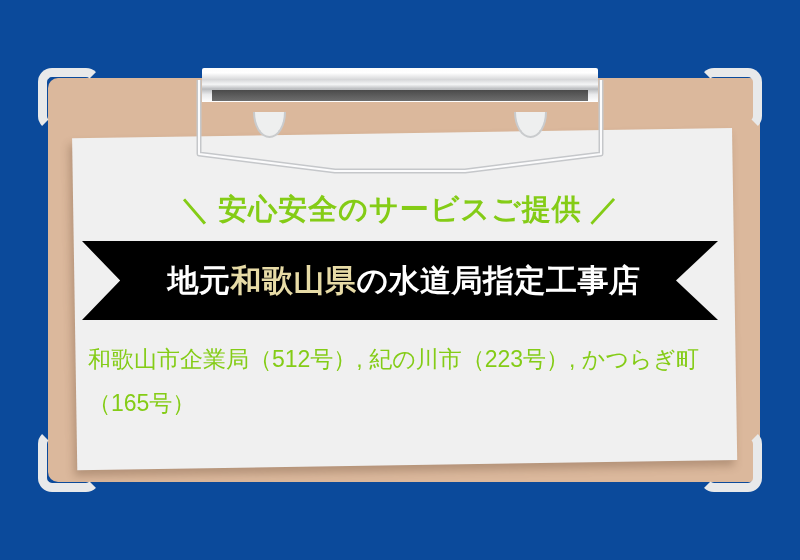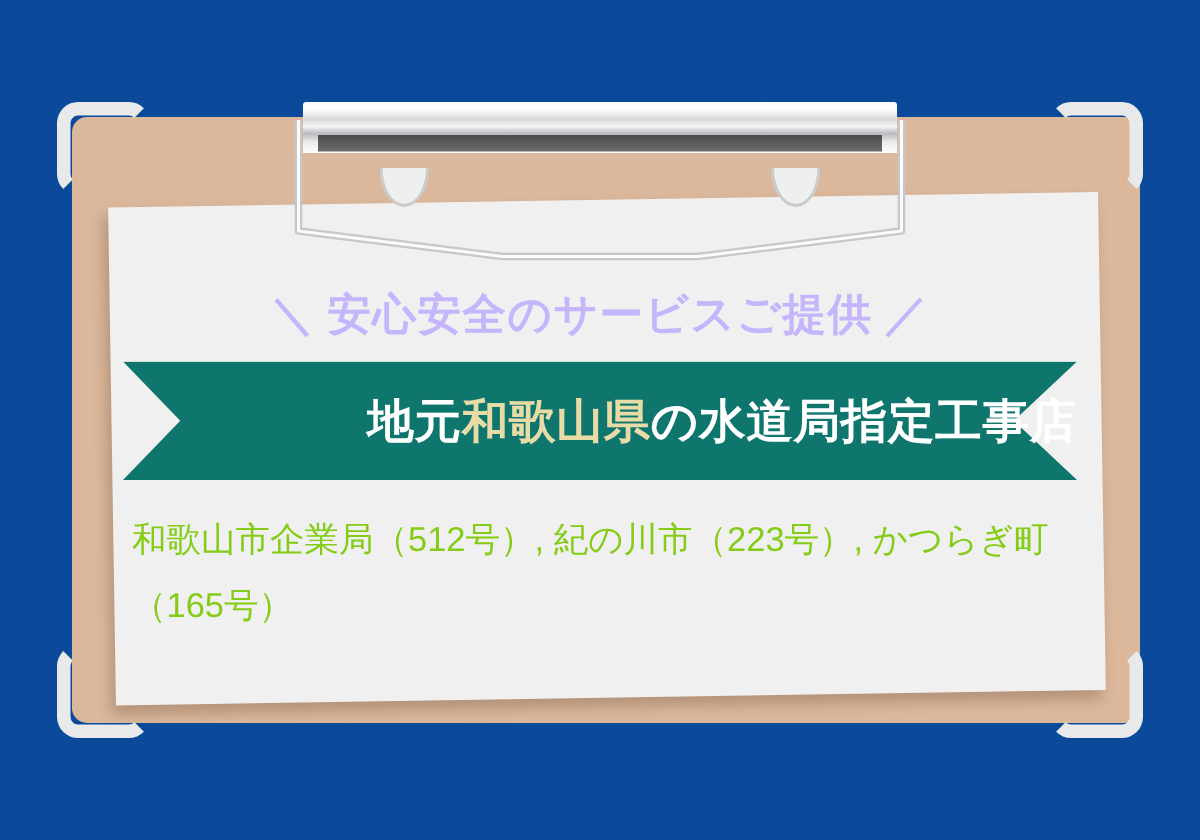--- a/index.html
+++ b/index.html
@@ -81,41 +81,41 @@
   }
   #clip-hole-left  { left:68px; }
   #clip-hole-right { right:68px; }
 
   
   #headline{
     position:absolute;
     left:0; right:0; top:190px;
     z-index:8;
     text-align:center;
-    color:#c4b5fd;
+    color:#84cc16;
     font-size:29px;
     font-weight:bold;
     letter-spacing:1px;
     white-space:nowrap;
   }
   #headline .slash{ font-weight:bold; display:inline-block; }
   #headline #headline-slash-left  { transform:rotate(0deg);  margin-right:8px; }
   #headline #headline-slash-right { margin-left:8px; }
 
   
   #ribbon-banner{
     position:absolute;
     left:82px; top:241px;
     width:636px; height:79px;
-    background:#0f766e;
+    background:#000000;
     z-index:8;
     clip-path:polygon(
       0% 0%, 100% 0%, 100% 100%, 0% 100%,
       6.0% 50%);
-    display:flex; align-items:center; justify-content:flex-end;
+    display:flex; align-items:center; justify-content:center;
   }
   #ribbon-banner::after{
     content:"";
     position:absolute; right:0; top:0;
     width:42px; height:100%;
     background:#f0f0f0;
     clip-path:polygon(100% 0%, 100% 100%, 0% 50%);
   }
   #ribbon-text{
     font-size:31px;

